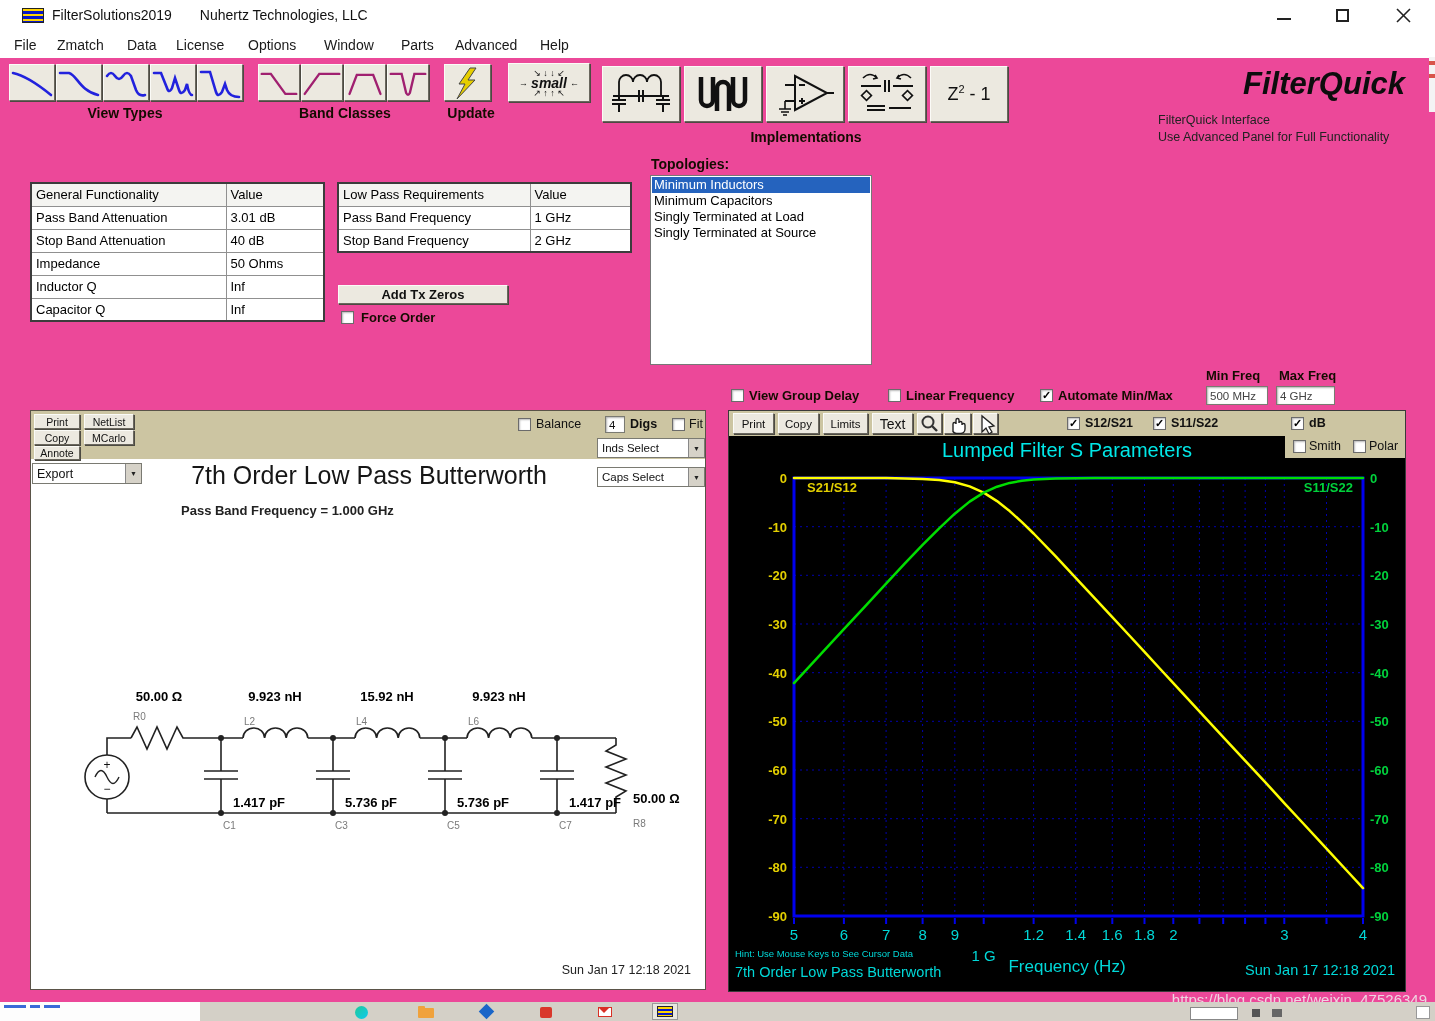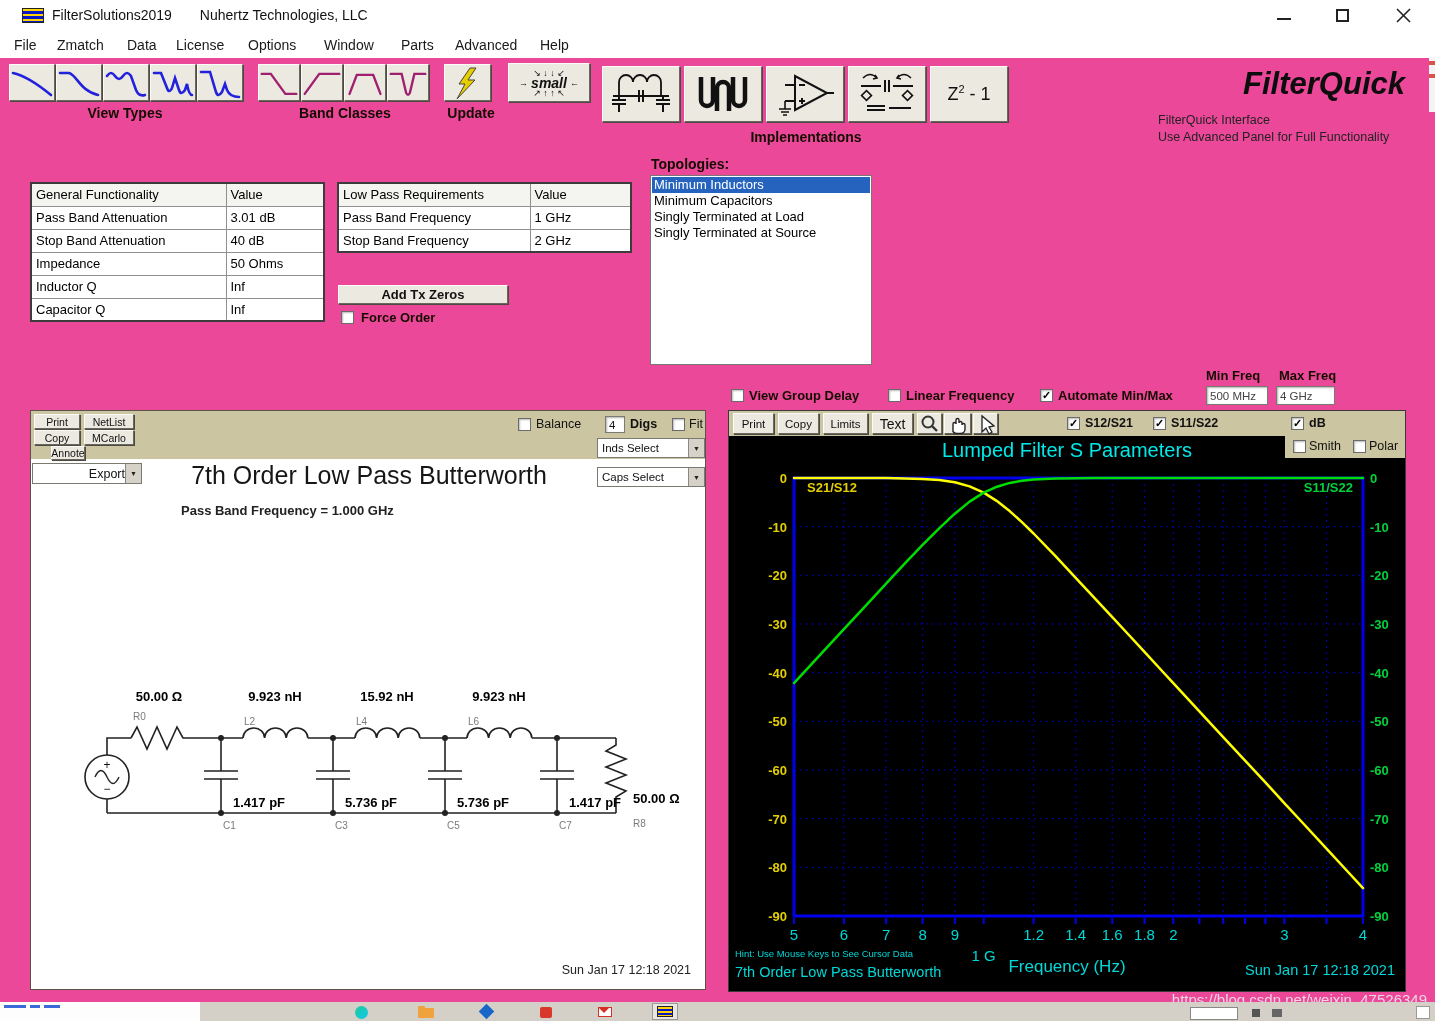--- a/index.html
+++ b/index.html
@@ -269,33 +269,33 @@
   <div class="abs cblabel" style="left:1058px;top:388px;">Automate Min/Max</div>
   <input class="abs sunkin" style="left: 1206px; top: 386px; width: 62px; height: 19px;" value="500 MHz">
   <input class="abs sunkin" style="left: 1276px; top: 386px; width: 59px; height: 19px;" value="4 GHz">
 
   <div class="abs panel" style="left:30px;top:410px;width:676px;height:580px;">
     <div class="abs tan" style="left:0;top:0;width:674px;height:48px;"></div>
     <div class="abs smallbtn" style="left:3px;top:3px;width:46px;height:15px;">Print</div>
     <div class="abs smallbtn" style="left:53px;top:3px;width:50px;height:15px;">NetList</div>
     <div class="abs smallbtn" style="left:3px;top:19px;width:46px;height:15px;">Copy</div>
     <div class="abs smallbtn" style="left:53px;top:19px;width:50px;height:15px;">MCarlo</div>
-    <div class="abs smallbtn" style="left:20px;top:35px;width:34px;height:14px;">Annote</div>
+    <div class="abs smallbtn" style="left:3px;top:35px;width:46px;height:14px;">Annote</div>
     <div class="abs cb" style="left:487px;top:7px;"></div>
     <div class="abs" style="left:505px;top:6px;font-size:12.5px;color:#111;">Balance</div>
     <input class="abs sunkin" style="left: 574px; top: 5px; width: 20px; height: 17px; color: rgb(17, 17, 17);" value="4">
     <div class="abs" style="left:599px;top:6px;font-size:12.5px;font-weight:bold;color:#111;">Digs</div>
     <div class="abs cb" style="left:641px;top:7px;"></div>
     <div class="abs" style="left:658px;top:6px;font-size:12.5px;color:#111;">Fit</div>
     <div class="abs drop" style="left:566px;top:27px;width:108px;height:20px;">
       <span class="droptext">Inds Select</span>
       <span class="droparrow">▼</span>
       </div>
     <div class="abs drop" style="left:1px;top:52px;width:110px;height:21px;">
-      <span class="droptext" style="font-size:12.5px;text-align:right;">Export</span>
+      <span class="droptext" style="font-size:12.5px;">Export</span>
       <span class="droparrow">▼</span>
       </div>
     <div class="abs drop" style="left:566px;top:56px;width:108px;height:20px;">
       <span class="droptext">Caps Select</span>
       <span class="droparrow">▼</span>
       </div>
 
     <div class="abs" style="left:0;top:50px;width:676px;text-align:center;font-size:25px;color:#161616;">7th Order Low Pass Butterworth</div>
     <div class="abs" style="left:150px;top:92px;font-size:13px;font-weight:bold;color:#222;">Pass Band Frequency = 1.000 GHz</div>
 

